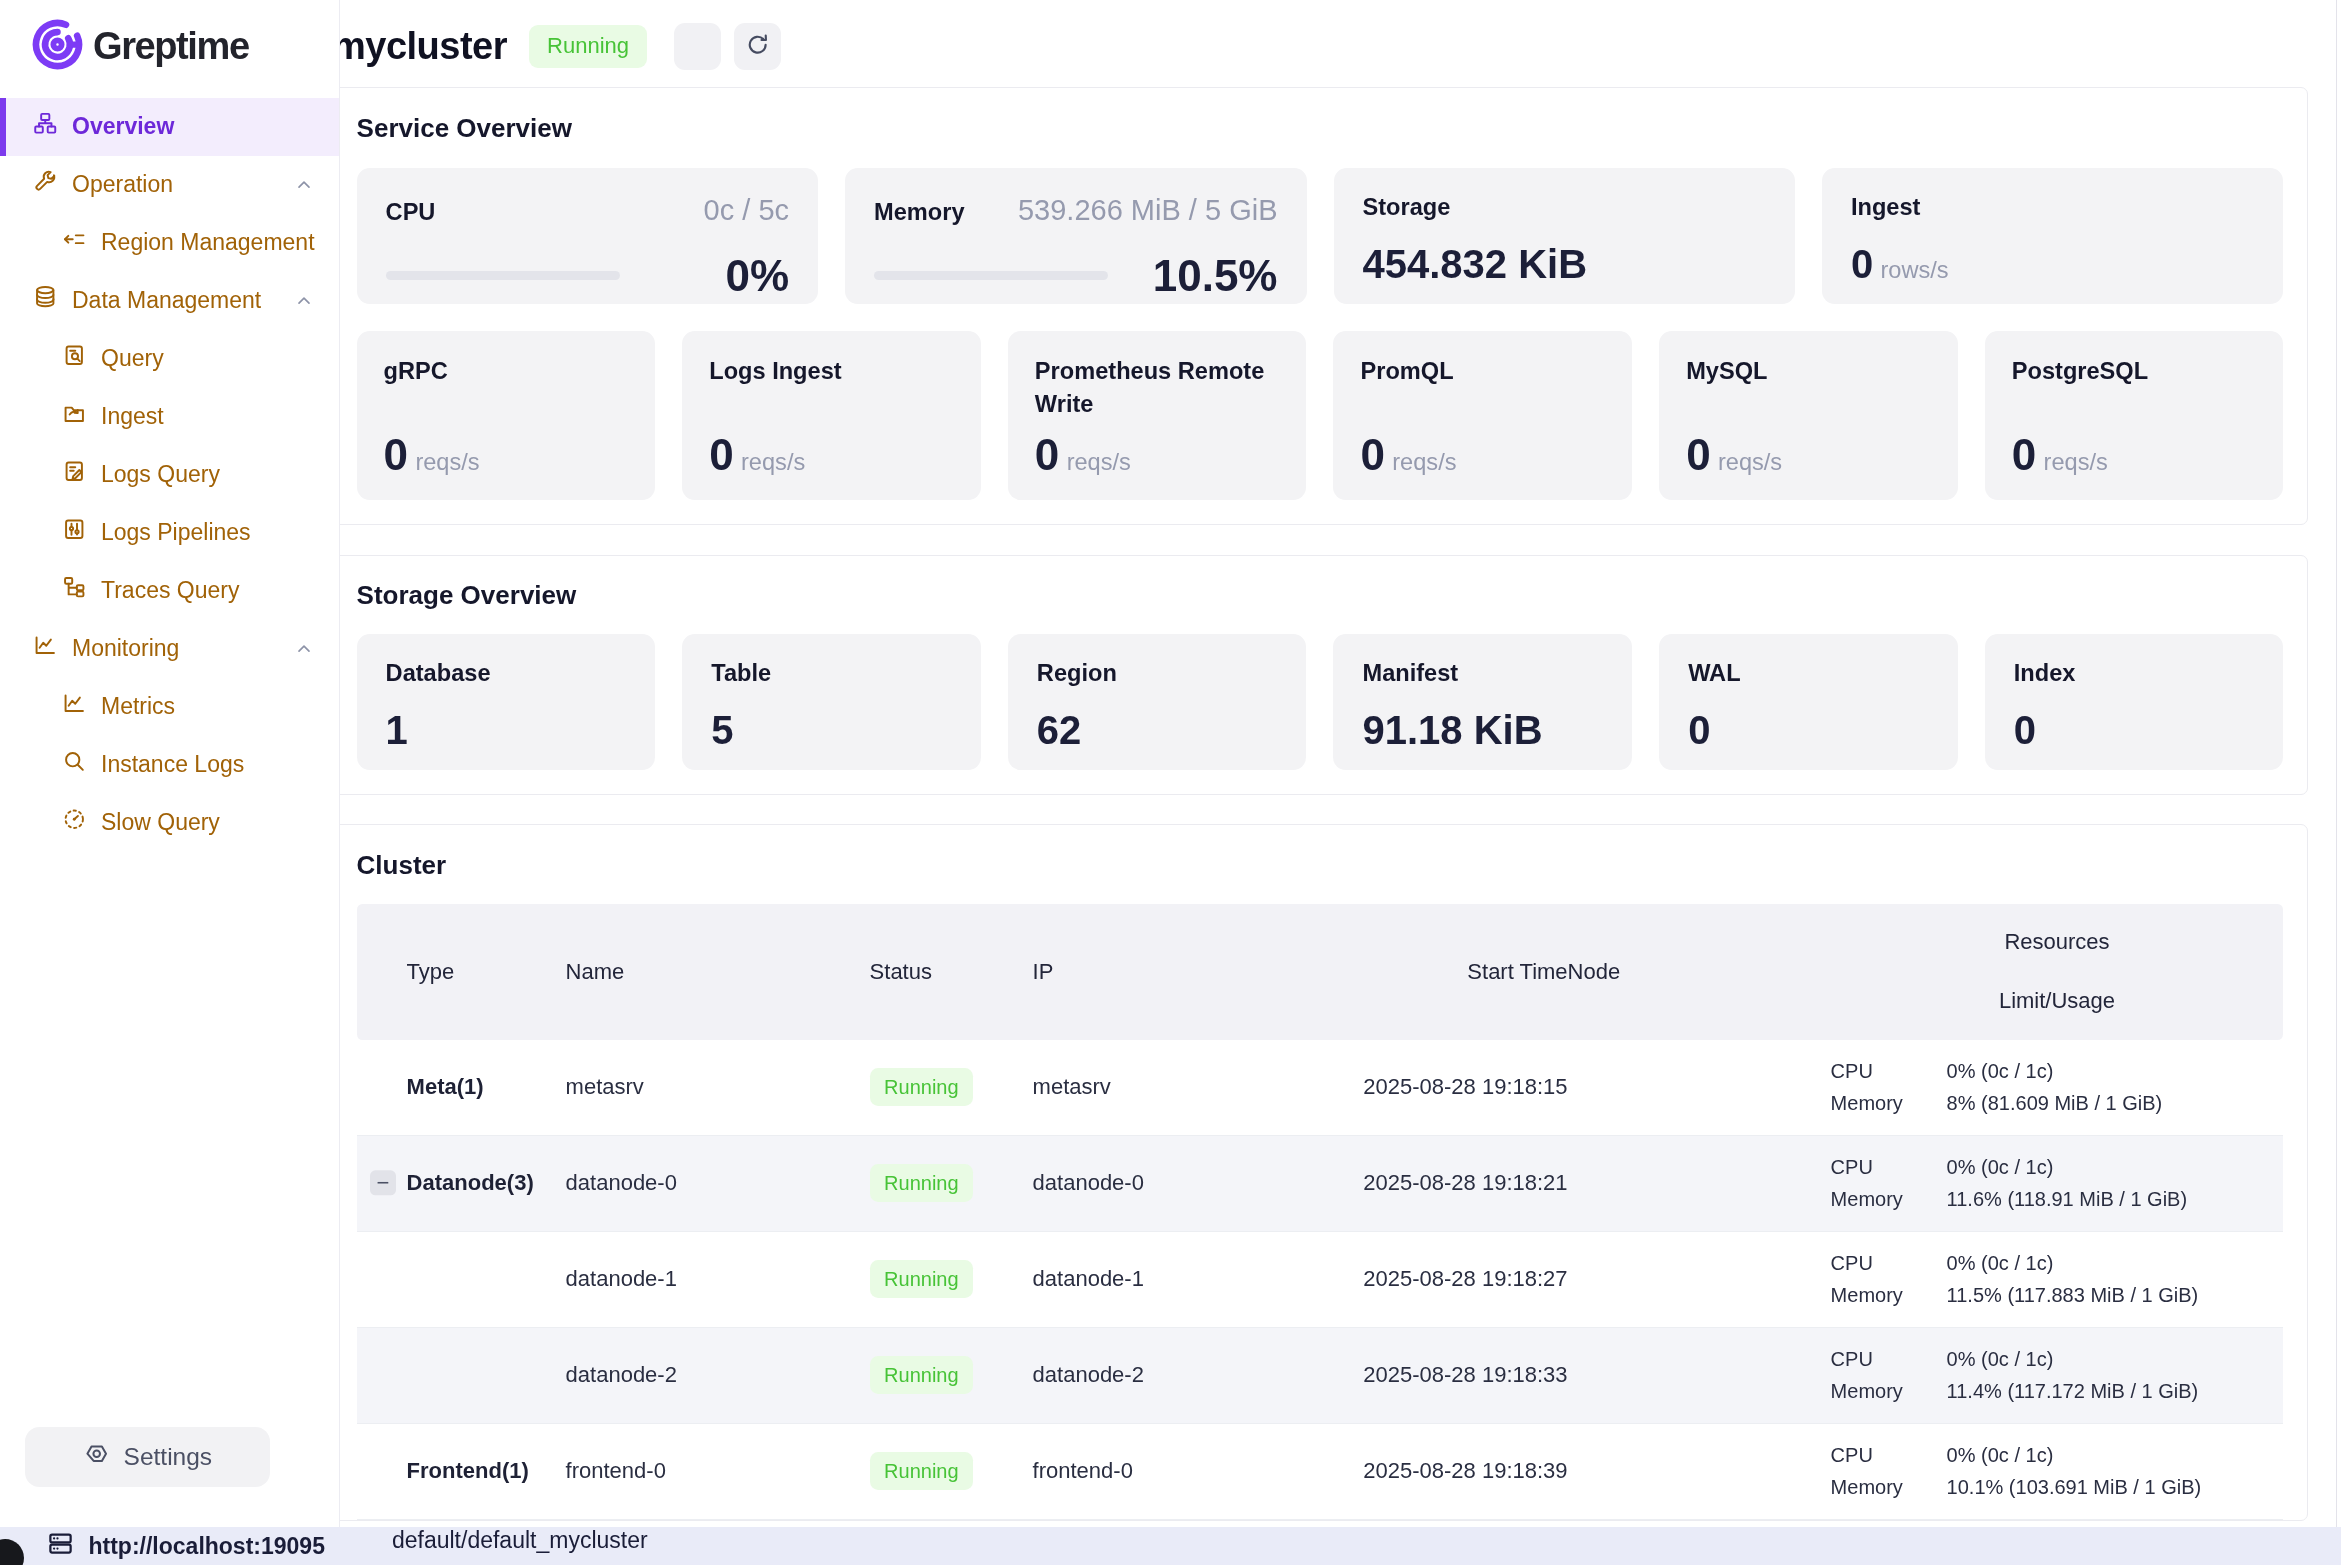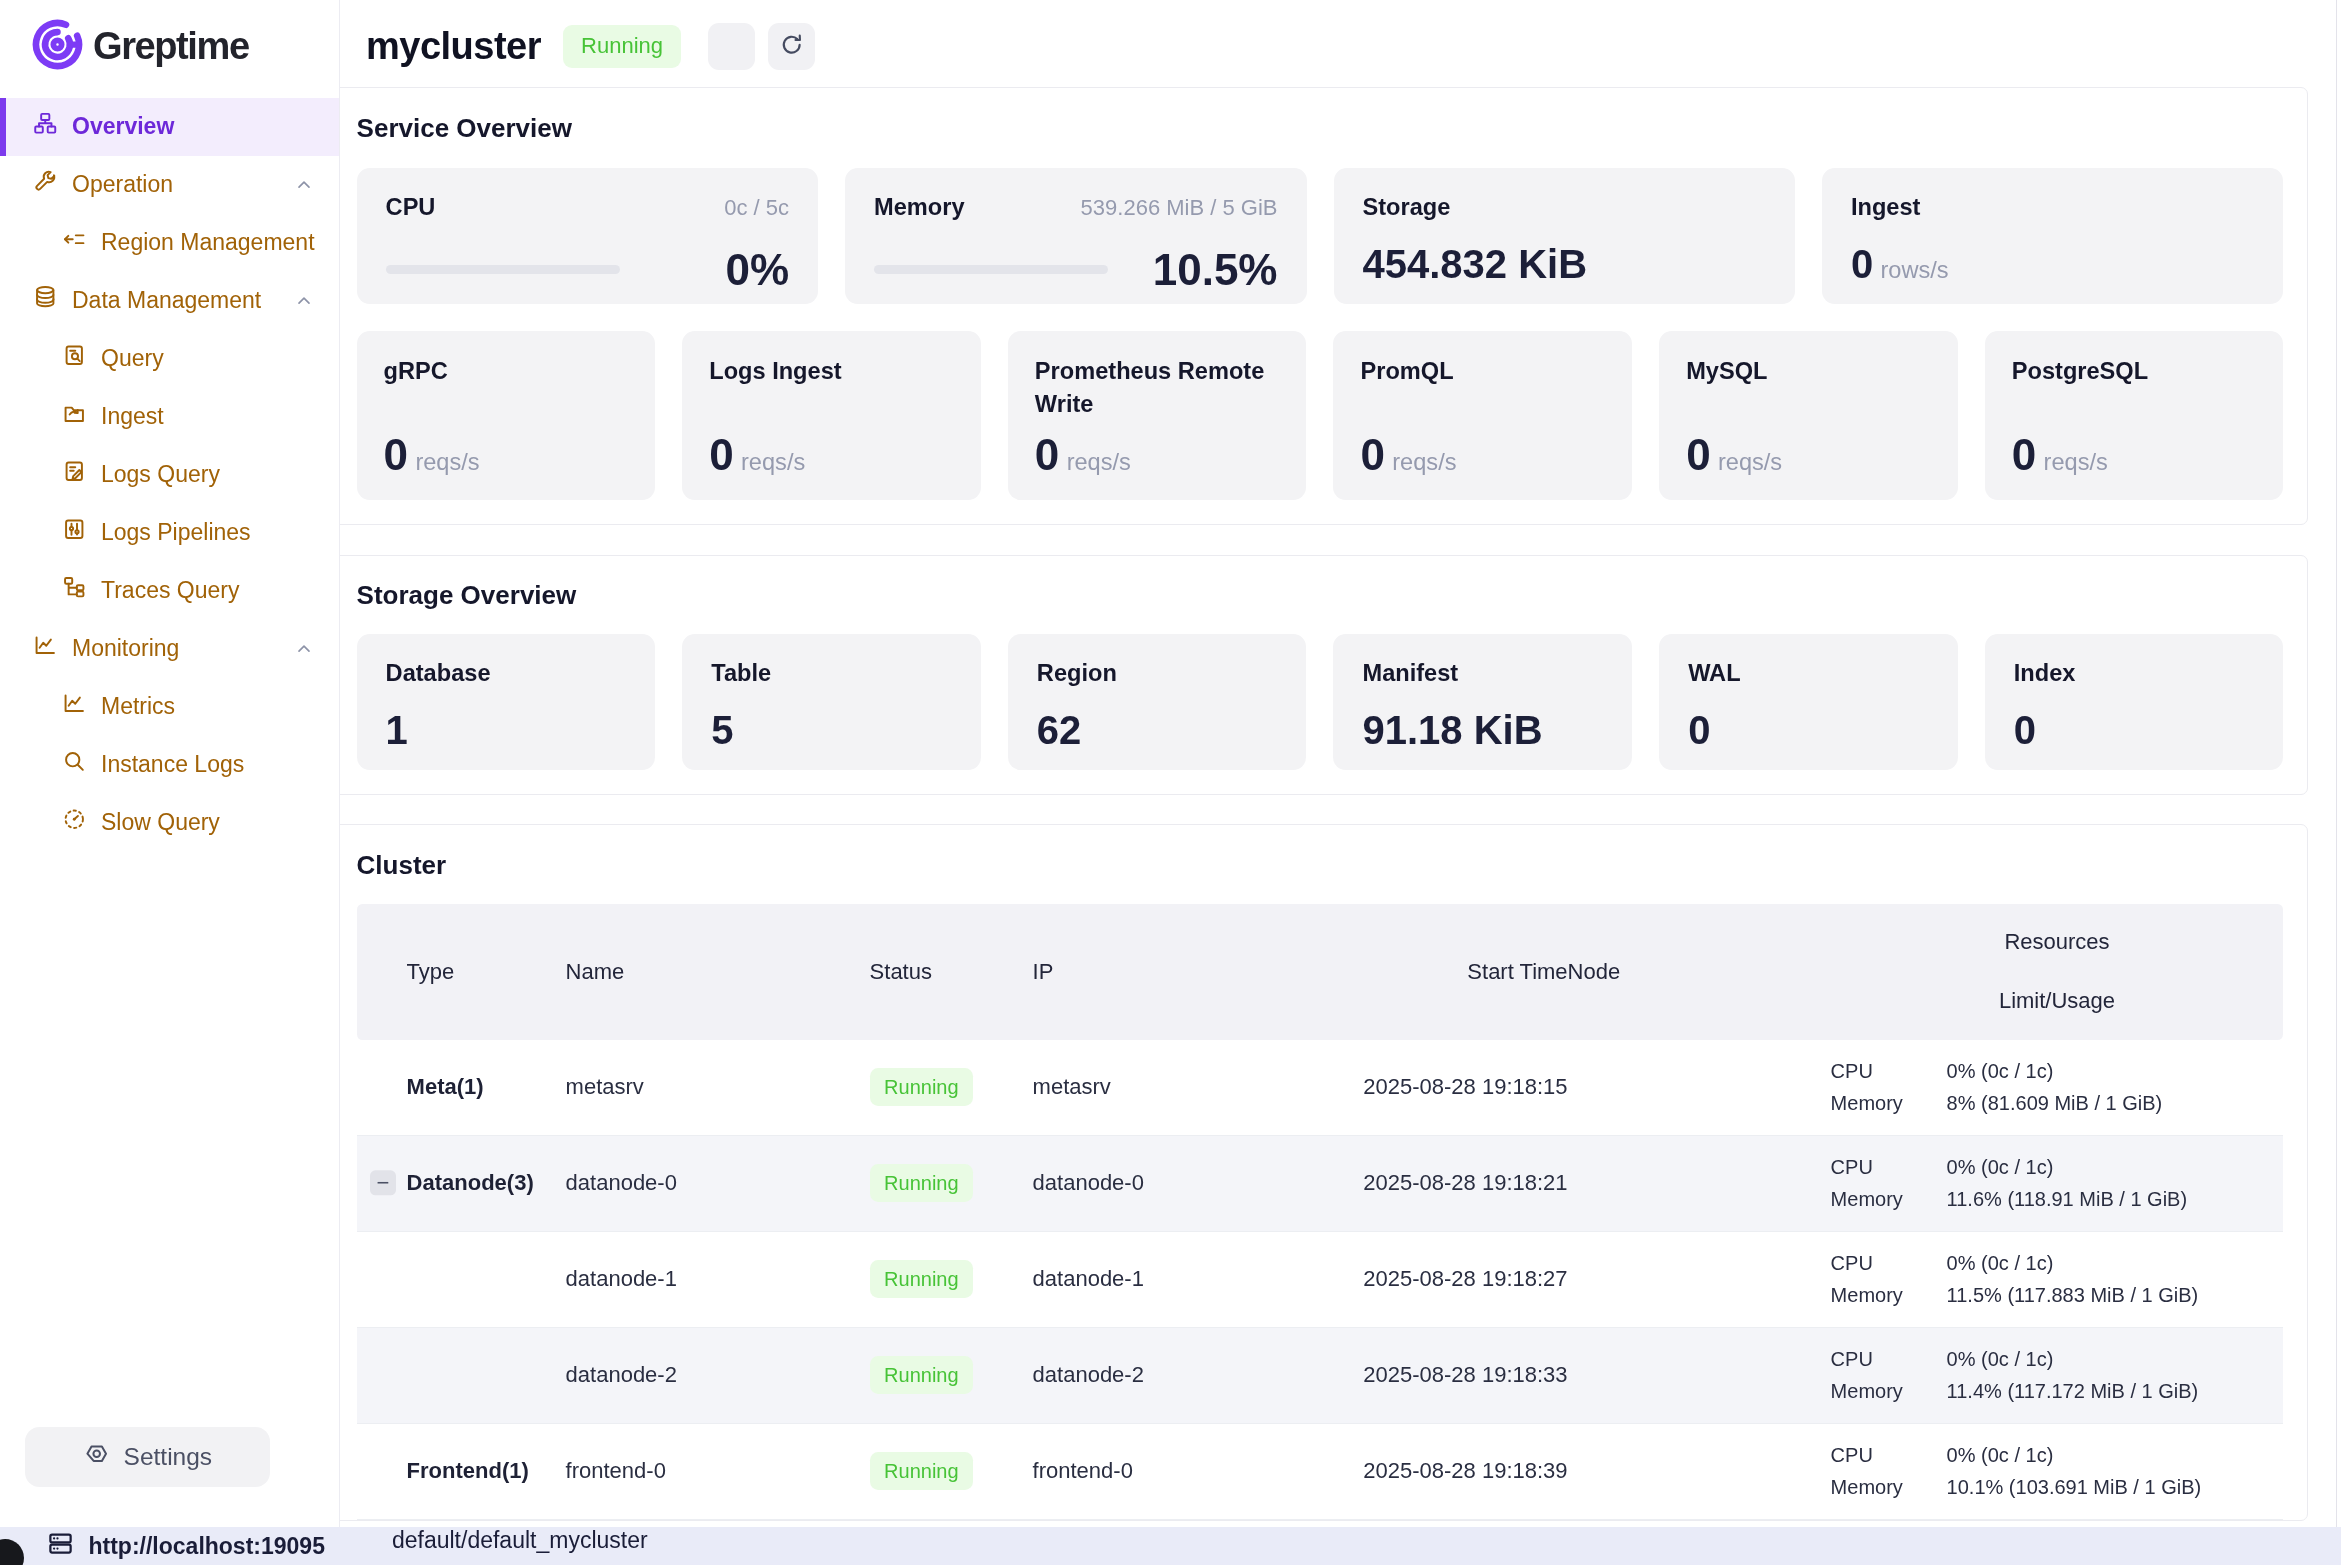--- a/index.html
+++ b/index.html
@@ -20,39 +20,39 @@
   .nav-item.active { background:#f3edfd; color:#6d28d9; font-weight:700; }
   .nav-item.active::before { content:""; position:absolute; left:0; top:0; bottom:0; width:6.3px; background:#7c3aed; }
   .nav-item svg { flex:0 0 auto; }
   .settings-btn { position:absolute; left:25.4px; bottom:40px; width:245px; height:60px; background:#f2f2f4;
     border:none; border-radius:14.5px; display:flex; align-items:center; justify-content:center; gap:14.5px;
     font-size:24.5px; color:#4b5064; cursor:pointer; font-family:inherit; }
 
   
   .main { position:absolute; left:298px; top:0; right:0; bottom:39px; background:#fff; overflow:hidden; }
   .edge-line { position:absolute; right:5.4px; top:0; bottom:39px; width:0.9px; background:#e3e3ea; z-index:3; }
-  .main-header { display:flex; align-items:center; gap:22px; padding:22px 0 16.3px 34px; height:87px;margin-left:34px; }
+  .main-header { display:flex; align-items:center; gap:22px; padding:22px 0 16.3px 34px; height:87px; }
   .page-title { font-size:38px; font-weight:800; color:#101222; letter-spacing:-0.5px; }
   .badge { background:#e9fbe4; color:#47c337; font-size:22px; padding:8.2px 18px; border-radius:9px; }
   .hdr-btns { display:flex; gap:12.7px; margin-left:5.4px; }
   .icon-btn { width:47px; height:47px; border-radius:11px; background:#f1f1f4; border:none;
     display:flex; align-items:center; justify-content:center; color:#454b60; cursor:pointer; }
 
   .section { margin:0 34px 0 34px; border:0.9px solid #ebebf0; border-radius:7px; padding:23.6px; background:#fff; }
   .section-title { font-size:26px; font-weight:800; color:#15172b; line-height:33px; }
   .mt33 { margin-top:30px; } .mt32 { margin-top:29px; }
 
   .cards4 { display:grid; grid-template-columns:repeat(4,1fr); gap:27px; margin-top:23.6px; }
   .cards6 { display:grid; grid-template-columns:repeat(6,1fr); gap:27px; margin-top:27px; }
   .cards6b { display:grid; grid-template-columns:repeat(6,1fr); gap:27px; margin-top:22px; }
   .card { background:#f3f3f5; border-radius:12.7px; padding:25.4px 29px; }
   .h150 { height:136px; } .h186 { height:169px; }
   .stat-head { display:flex; justify-content:space-between; align-items:baseline; }
   .stat-label { font-size:23.6px; font-weight:700; color:#15172b; }
-  .stat-limit { font-size:22px; color:#959aae; }
+  .stat-limit { font-size:29px; color:#959aae; }
   .stat-val-row { display:flex; align-items:center; justify-content:space-between; margin-top:27px; }
   .progress { width:58%; height:8.2px; background:#e3e4ea; border-radius:4.5px; overflow:hidden; }
   .progress-fill { height:100%; background:#4cb53a; border-radius:4.5px; }
   .big-pct { font-size:44px; font-weight:600; color:#1c1f38; line-height:1; }
   .big-val { font-size:40px; font-weight:600; color:#1c1f38; margin-top:23.6px; line-height:1; }
   .unit { font-size:23.6px; font-weight:400; color:#959aae; margin-left:7.3px; }
   .proto-card { display:flex; flex-direction:column; justify-content:space-between; padding:23.6px 27px; }
   .proto-title { font-size:23.6px; font-weight:700; color:#15172b; line-height:1.4; }
   .proto-val { font-size:44px; font-weight:600; color:#1c1f38; line-height:1; }
 

